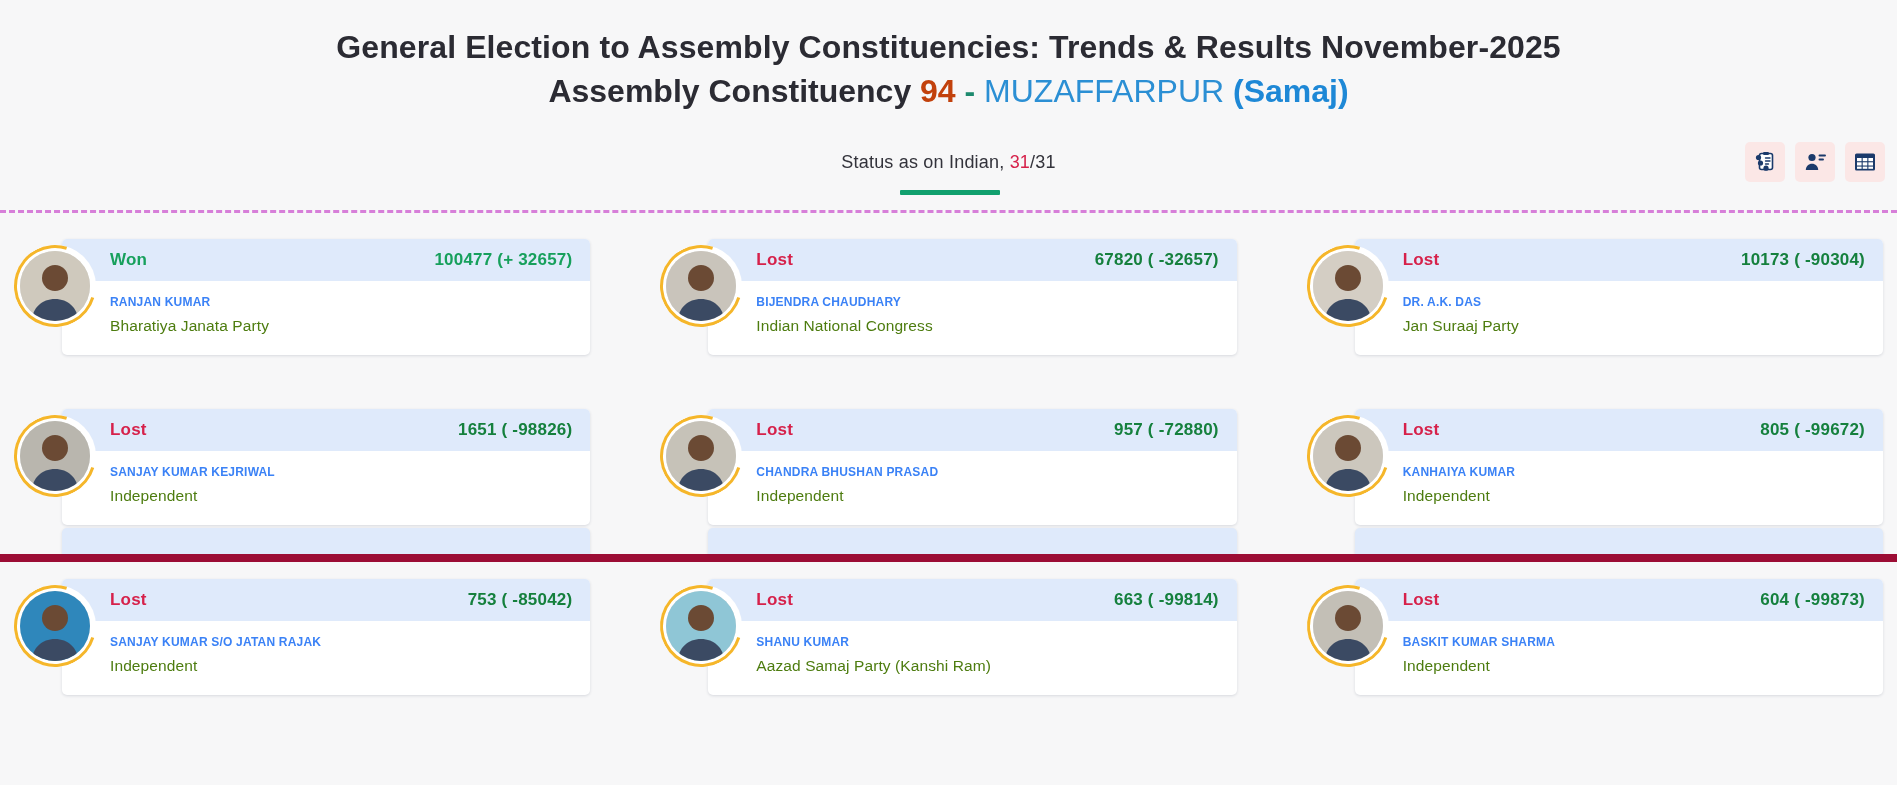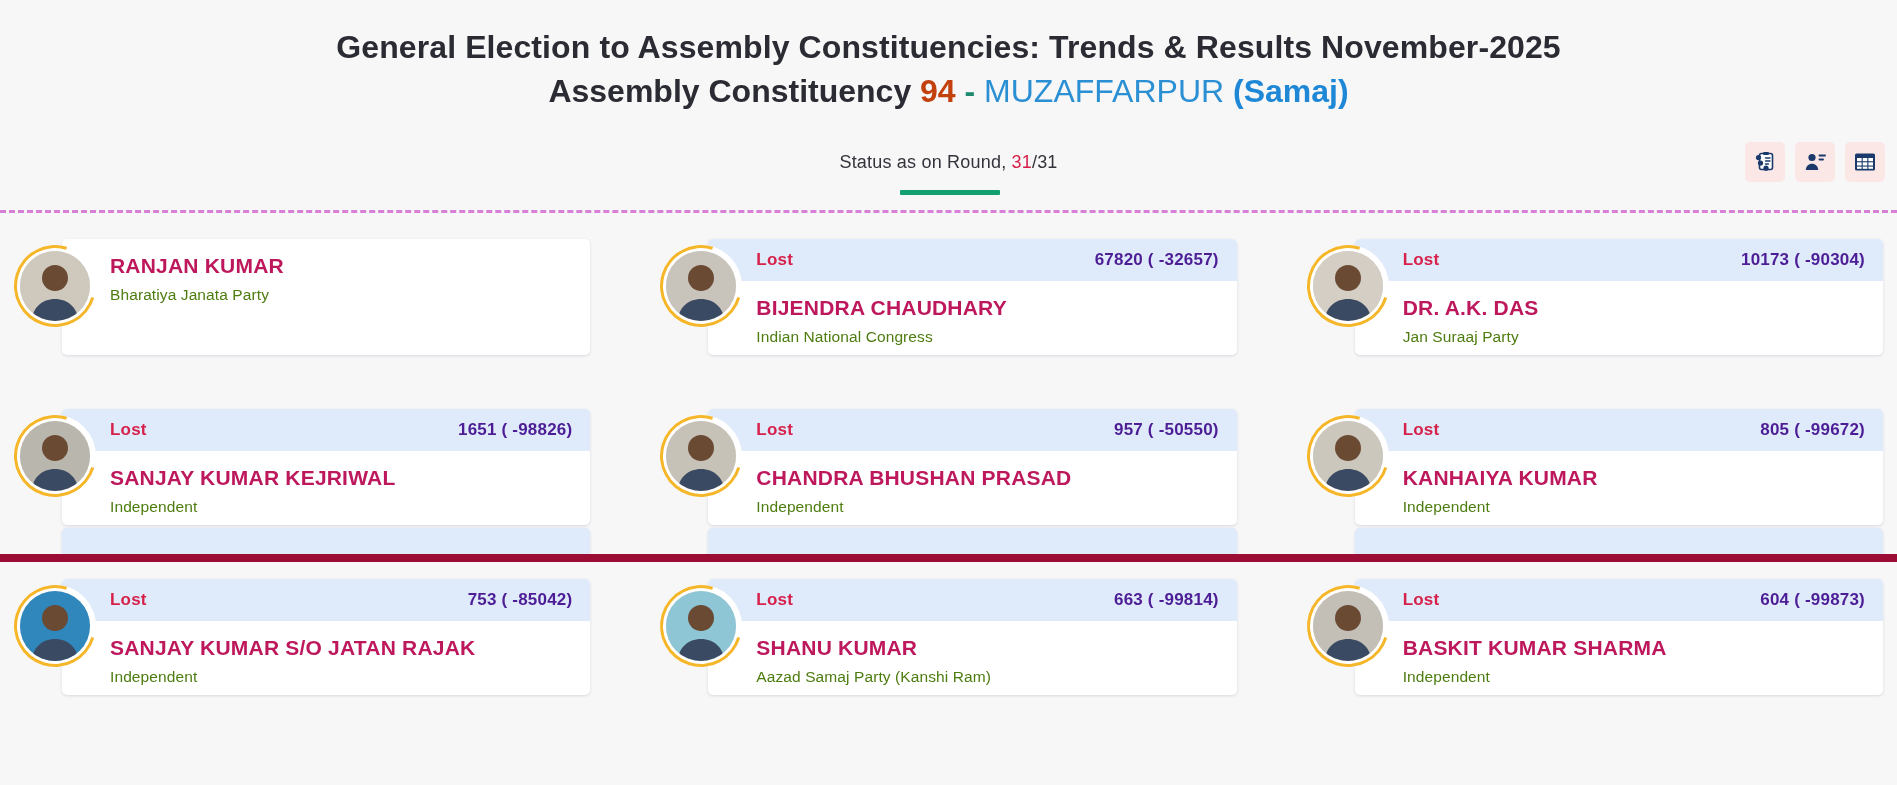--- a/index.html
+++ b/index.html
@@ -79,25 +79,25 @@
     background: #dfeafb;
     height: 42px;
     display: flex; align-items: center; justify-content: space-between;
     padding: 0 18px 0 48px;
   }
   .result-status { font-size: 17px; font-weight: 700; letter-spacing: .2px; }
   .result-status.won { color: #17a05c; }
   .result-status.lost { color: #d6214a; }
   .votes { font-size: 17px; font-weight: 600; letter-spacing: .2px; }
   .votes.won { color: #17a05c; }
-  .votes.lost { color: #4c1d95; }
+  .votes.lost { color: #15803d; }
 
   .card-body { padding: 14px 18px 0 48px; }
   .cand-name {
-    font-size: 21px; font-weight: 700; color: #be185d;
+    font-size: 12px; font-weight: 700; color: #3b82f6;
     letter-spacing: .2px; line-height: 1.2;
   }
   .cand-party {
     margin-top: 7px; font-size: 15.5px; color: #4d7c0f; letter-spacing: .1px;
   }
 
   
   .avatar {
     position: absolute; left: 0px; top: 6px;
     width: 82px; height: 82px; border-radius: 50%;
@@ -143,21 +143,21 @@
   <div class="header">
     <div class="title-line1">General Election to Assembly Constituencies: Trends &amp; Results November-2025</div>
     <div class="title-line2">
       <span>Assembly Constituency </span><span class="ac-no">94</span><span class="ac-dash"> - </span><span class="ac-name">MUZAFFARPUR</span> <span class="state-name">(Samaj)</span>
       <span class="green-underline"></span>
     </div>
   </div>
 
   <div class="status-row">
     <div class="status-text">
-      <span>Status as on Round, </span><span class="round-current">31</span><span>/</span><span>31</span>
+      <span>Status as on Indian, </span><span class="round-current">31</span><span>/</span><span>31</span>
     </div>
 
     <div class="icon-group">
       <button class="icon-btn">
         <span>
           <svg width="24" height="24" viewBox="0 0 24 24" fill="none">
             <rect x="6.5" y="3.5" width="13" height="16" rx="2" fill="#fff" stroke="#1b3a6b" stroke-width="1.6"></rect>
             <rect x="10" y="2" width="6" height="3" rx="1.2" fill="#1b3a6b"></rect>
             <line x1="12.5" y1="8" x2="17" y2="8" stroke="#1b3a6b" stroke-width="1.4" stroke-linecap="round"></line>
             <line x1="12.5" y1="11" x2="17" y2="11" stroke="#1b3a6b" stroke-width="1.4" stroke-linecap="round"></line>
@@ -197,20 +197,24 @@
         </span>
       </button>
     </div>
   </div>
 
   <div class="dashed-divider"></div>
 
   <div class="grid" id="card-grid">
       <div class="card-wrap">
         <div class="card">
+          <div class="card-head">
+            <span class="result-status won">Won</span>
+            <span class="votes won">100477 (+ 32657)</span>
+          </div>
           <div class="card-body">
             <div class="cand-name">RANJAN KUMAR</div>
             <div class="cand-party">Bharatiya Janata Party</div>
           </div>
         </div>
         <div class="avatar">
           <div class="avatar-ring"></div>
           <div class="avatar-photo">
             <svg viewBox="0 0 70 70">
               <rect width="70" height="70" fill="#cfc9bd"></rect>
@@ -283,21 +287,21 @@
               <circle cx="35" cy="27" r="13" fill="#6b4a34"></circle>
               <path d="M12 70c0-13 10-22 23-22s23 9 23 22z" fill="#3b4a63"></path>
             </svg>
           </div>
         </div>
       </div>
       <div class="card-wrap">
         <div class="card">
           <div class="card-head">
             <span class="result-status lost">Lost</span>
-            <span class="votes lost">957 ( -50550)</span>
+            <span class="votes lost">957 ( -72880)</span>
           </div>
           <div class="card-body">
             <div class="cand-name">CHANDRA BHUSHAN PRASAD</div>
             <div class="cand-party">Independent</div>
           </div>
         </div>
         <div class="avatar">
           <div class="avatar-ring"></div>
           <div class="avatar-photo">
             <svg viewBox="0 0 70 70">

